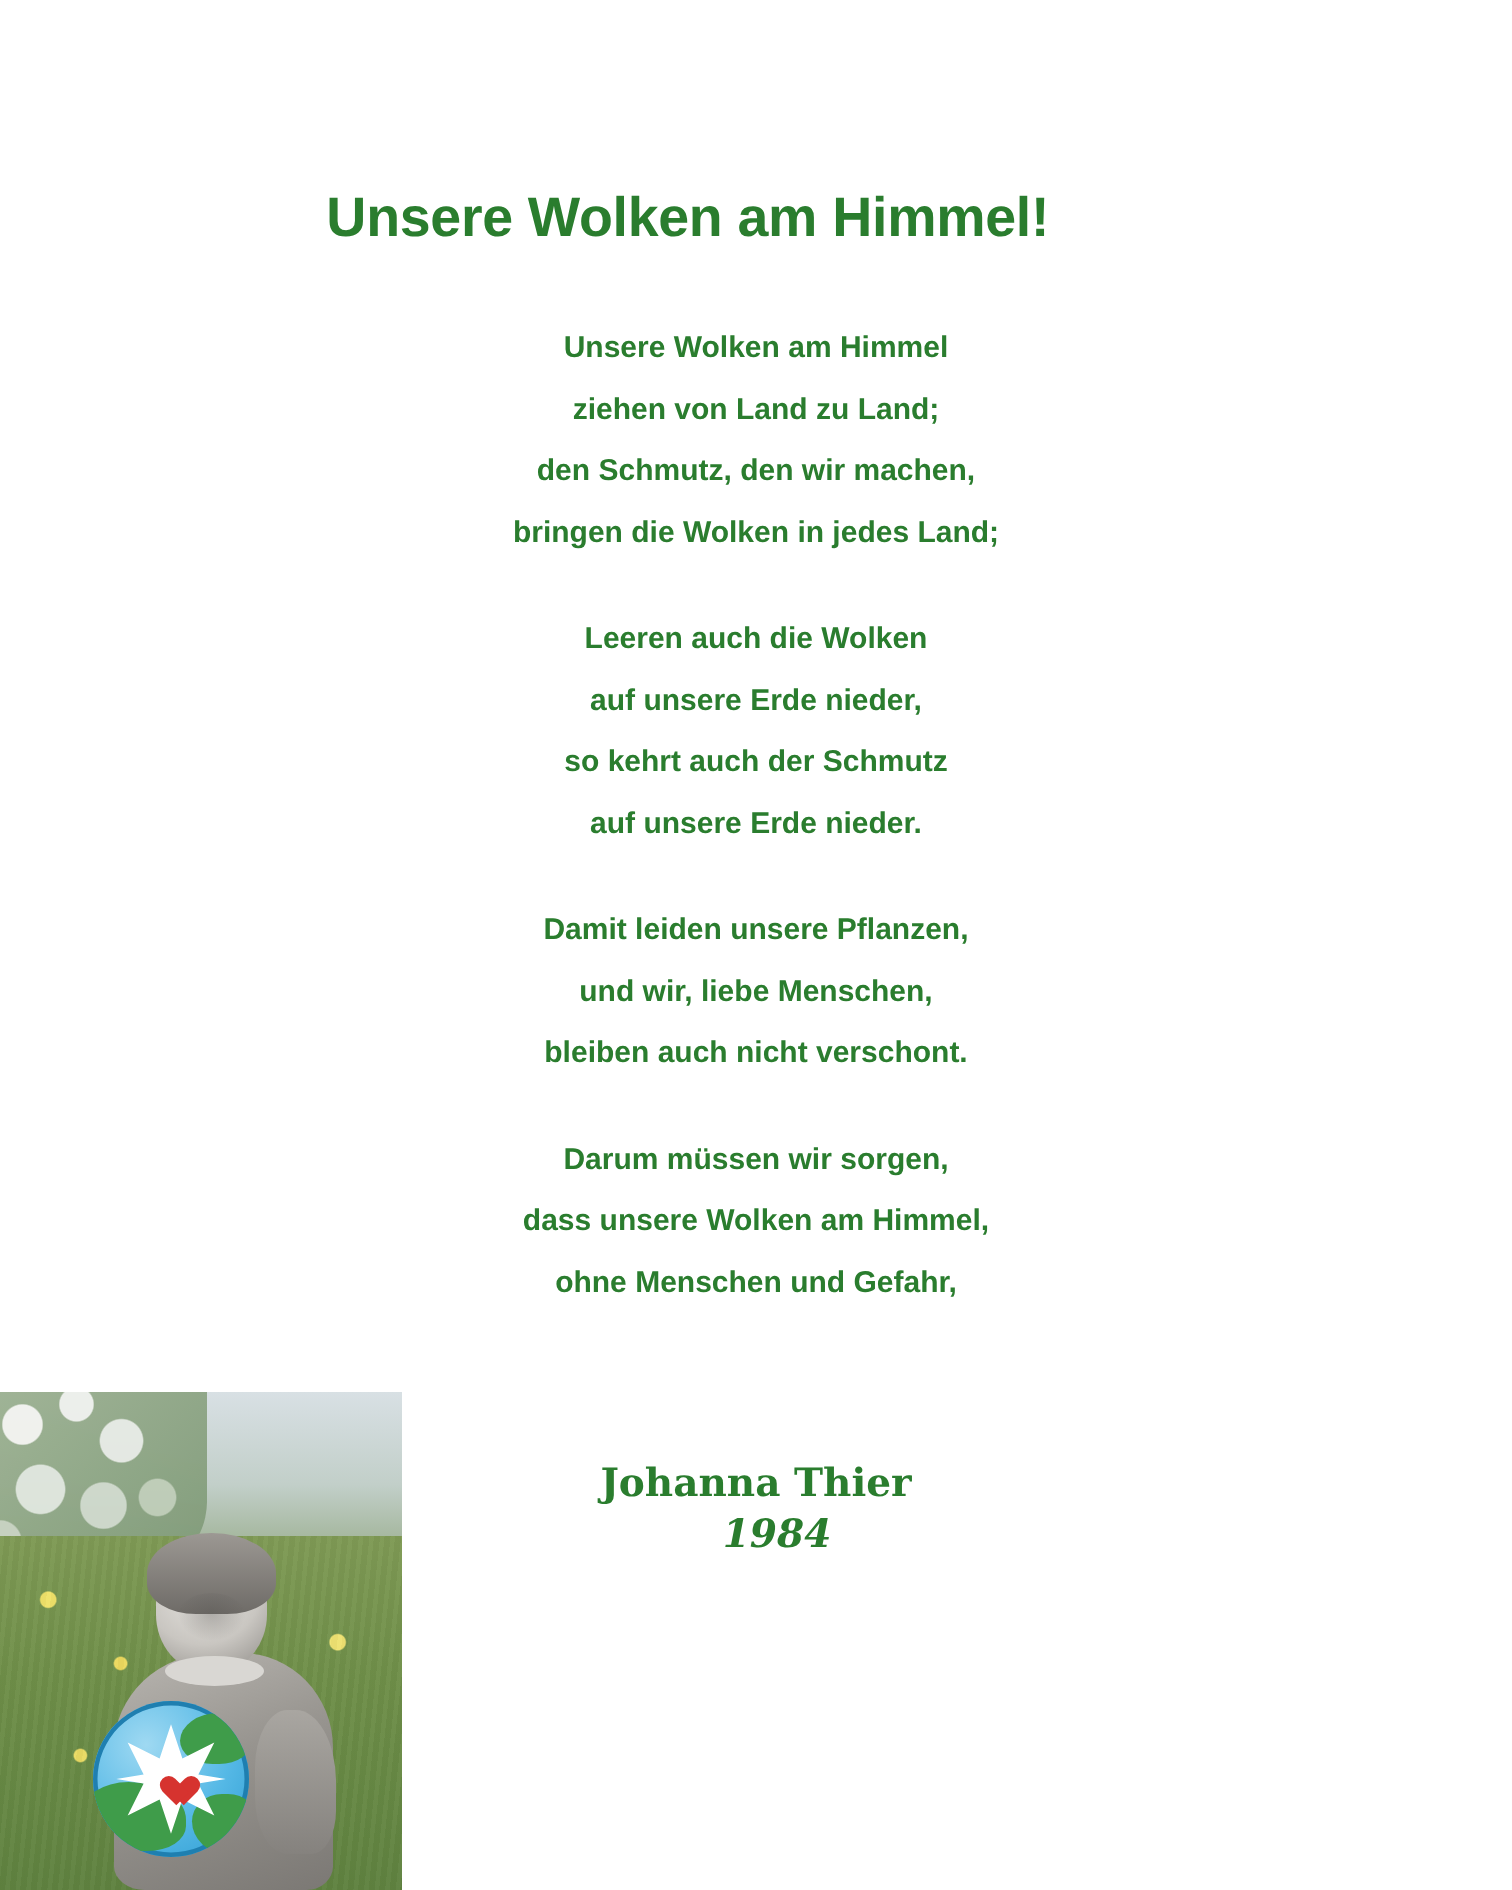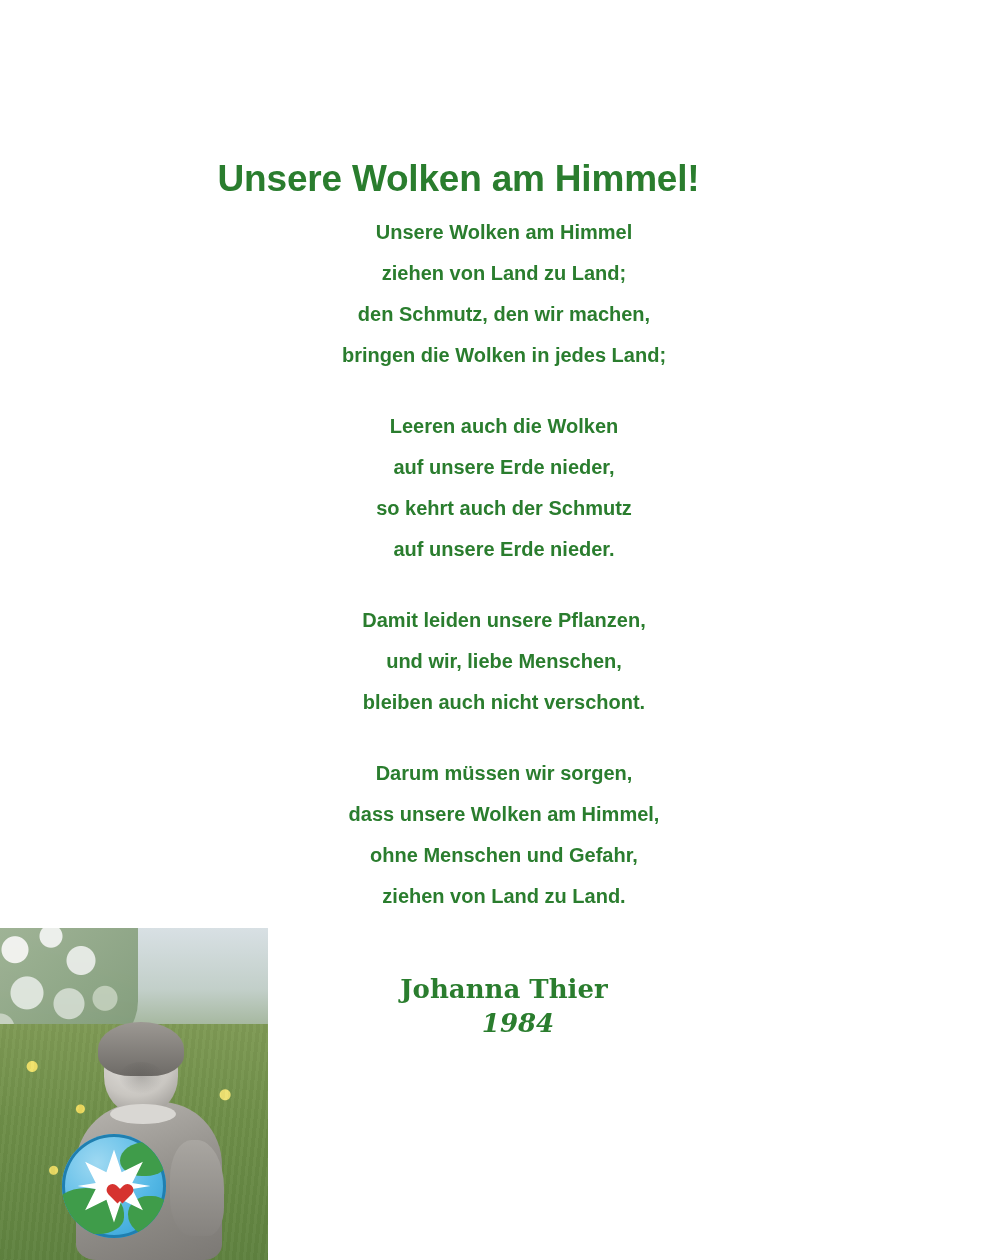--- a/index.html
+++ b/index.html
@@ -24,21 +24,20 @@
   .poem-title {
     position: absolute;
     left: 0;
     top: 124px;
     width: 917px;
     text-align: center;
     font-size: 37px;
     font-weight: bold;
     letter-spacing: -0.2px;
     color: #2a7d2e;
-    margin-top: 34px;
   }
 
   .stanzas {
     position: absolute;
     left: 0;
     top: 212px;
     width: 1008px;
     text-align: center;
   }
 
@@ -296,21 +295,20 @@
     <div class="stanza">
       <div class="line">Damit leiden unsere Pflanzen,</div>
       <div class="line">und wir, liebe Menschen,</div>
       <div class="line">bleiben auch nicht verschont.</div>
     </div>
 
     <div class="stanza">
       <div class="line">Darum müssen wir sorgen,</div>
       <div class="line">dass unsere Wolken am Himmel,</div>
       <div class="line">ohne Menschen und Gefahr,</div>
-      <div class="line">ziehen von Land zu Land.</div>
     </div>
 
   </div>
 
   <div class="signature">
     <div class="sig-name">Johanna Thier</div>
     <div class="sig-year">1984</div>
   </div>
 
   <div class="photo">

